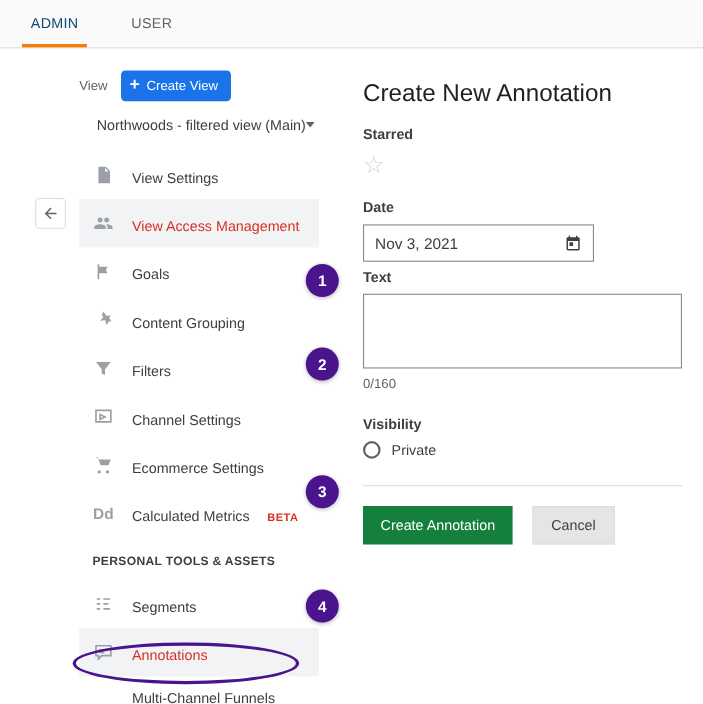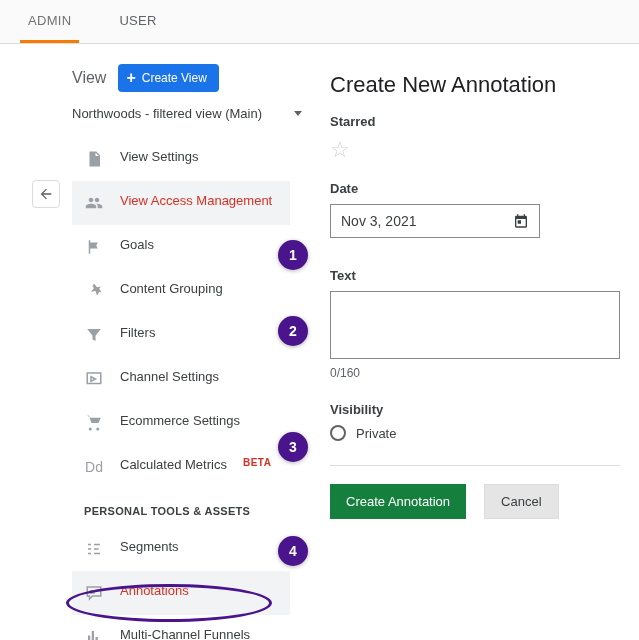--- a/index.html
+++ b/index.html
@@ -12,57 +12,57 @@
     --light:#f1f3f4;
     --badge:#4a148c;
     --icon:#9aa0a6;
   }
   *{box-sizing:border-box}
   body{margin:0;font-family:Arial,Helvetica,sans-serif;font-size:14px;color:var(--text);background:#fff;width:639px}
   
   
   .tabs{display:flex;border-bottom:1px solid var(--border);padding:0 20px;gap:32px;align-items:flex-end;height:44px;background:#fafafa}
   .tab{padding:12px 8px;font-size:13px;font-weight:500;color:var(--muted);cursor:pointer;border-bottom:3px solid transparent;letter-spacing:.3px}
-  .tab.active{color:#737373;border-bottom-color:#f57c00}
+  .tab.active{color:#0c4a6e;border-bottom-color:#f57c00}
   
   .cols{display:flex;position:relative}
   .left{width:290px;padding:20px 0 20px 30px;position:relative}
   .right{flex:1;padding:20px 20px 20px 40px;position:relative}
   
   .back-btn{position:absolute;left:32px;top:136px;width:28px;height:28px;border:1px solid var(--border);border-radius:4px;background:#fff;display:flex;align-items:center;justify-content:center;z-index:2}
   
   .view-row{display:flex;align-items:center;gap:12px;padding-left:42px;margin-bottom:8px}
-  .view-label{font-size:16px;color:var(--muted)}
+  .view-label{font-size:12px;color:var(--muted)}
   .create-view-btn{background:var(--blue);color:#fff;border:none;border-radius:4px;padding:6px 12px 6px 8px;font-size:12px;font-weight:500;display:flex;align-items:center;gap:6px;cursor:pointer}
   .plus{font-size:16px;line-height:1;font-weight:bold}
   
-  .dropdown{padding:6px 0;margin:0 0 10px 42px;font-size:13px;color:var(--text);display:flex;justify-content:space-between;align-items:center;cursor:pointer;width:230px}
+  .dropdown{padding:6px 0;margin:0 0 10px 42px;font-size:13px;color:var(--text);display:flex;justify-content:center;align-items:center;cursor:pointer;width:230px}
   .caret{width:0;height:0;border-left:4px solid transparent;border-right:4px solid transparent;border-top:5px solid var(--muted)}
   
   .menu{margin-left:42px}
-  .menu-item{display:flex;align-items:flex-start;gap:16px;padding:12px 12px;font-size:13px;color:var(--text);cursor:pointer;position:relative}
+  .menu-item{display:flex;align-items:flex-end;gap:16px;padding:12px 12px;font-size:13px;color:var(--text);cursor:pointer;position:relative}
   .menu-item.selected{background:var(--light)}
   .menu-item.redtext span:nth-child(2){color:var(--red)}
   .mi-icon{width:20px;height:20px;display:flex;align-items:center;justify-content:center;color:var(--icon);flex-shrink:0}
   .beta{color:var(--red);font-size:10px;font-weight:bold;margin-left:0;letter-spacing:.5px}
   .section-title{font-size:11px;font-weight:bold;color:var(--text);padding:16px 12px 10px;letter-spacing:.3px}
   
   .num-badge{position:absolute;width:30px;height:30px;border-radius:50%;background:var(--badge);color:#fff;font-weight:bold;font-size:14px;display:flex;align-items:center;justify-content:center;z-index:3;box-shadow:0 1px 4px rgba(0,0,0,.3)}
   .b1{left:278px;top:196px}
   .b2{left:278px;top:272px}
   .b3{left:278px;top:388px}
   .b4{left:278px;top:492px}
   
   .oval{position:absolute;border:3px solid var(--badge);border-radius:50%;left:66px;top:540px;width:206px;height:38px;pointer-events:none;z-index:2}
   
   h1{font-size:22px;font-weight:400;margin:8px 0 16px;color:#202124}
   .field-label{font-size:13px;font-weight:bold;color:var(--text);margin-bottom:8px}
   .star{color:#cfd2d6;font-size:22px;cursor:pointer;margin-bottom:18px;display:inline-block}
   
-  .date-field{border:1px solid #888;padding:8px 10px;width:210px;display:flex;justify-content:space-between;align-items:center;font-size:14px;margin-bottom:30px;background:#fff}
+  .date-field{border:1px solid #888;padding:8px 10px;width:210px;display:flex;justify-content:space-between;align-items:center;font-size:14px;margin-bottom:6px;background:#fff}
   .cal-icon{width:16px;height:16px}
   
   .textbox{width:290px;height:68px;border:1px solid #888;background:#fff;resize:none;margin-bottom:4px;padding:6px;font-family:inherit;font-size:14px}
   .counter{font-size:12px;color:var(--muted);margin-bottom:22px}
   
   .radio-row{display:flex;align-items:center;gap:10px;margin:8px 0;font-size:13px}
   .radio{width:16px;height:16px;border:2px solid var(--muted);border-radius:50%;display:inline-flex;align-items:center;justify-content:center}
   .radio.checked{border-color:var(--muted)}
   .radio.checked::after{content:"";width:8px;height:8px;border-radius:50%;background:var(--muted)}
   
@@ -154,21 +154,21 @@
       </div>
       <div class="menu-item">
         <span class="mi-icon">
           <svg width="18" height="18" viewBox="0 0 24 24">
               <path fill="currentColor" d="M7 18a2 2 0 100 4 2 2 0 000-4zm10 0a2 2 0 100 4 2 2 0 000-4zM3 2h2l3.6 10H18l3-7H7"></path>
             </svg>
         </span>
         <span>Ecommerce Settings</span>
       </div>
       <div class="menu-item">
-        <span class="mi-icon" style="font-weight:normal;font-size:14px;color:var(--icon)">Dd</span>
+        <span class="mi-icon" style="font-weight:bold;font-size:14px;color:var(--icon)">Dd</span>
         <span>Calculated Metrics</span>
         <span class="beta">BETA</span>
       </div>
       <div class="section-title">PERSONAL TOOLS &amp; ASSETS</div>
       <div class="menu-item">
         <span class="mi-icon">
           <svg width="18" height="18" viewBox="0 0 24 24">
               <path stroke="currentColor" stroke-width="2" fill="none" d="M4 6h4M4 12h4M4 18h4M12 6h8M12 12h6M12 18h8"></path>
             </svg>
         </span>

